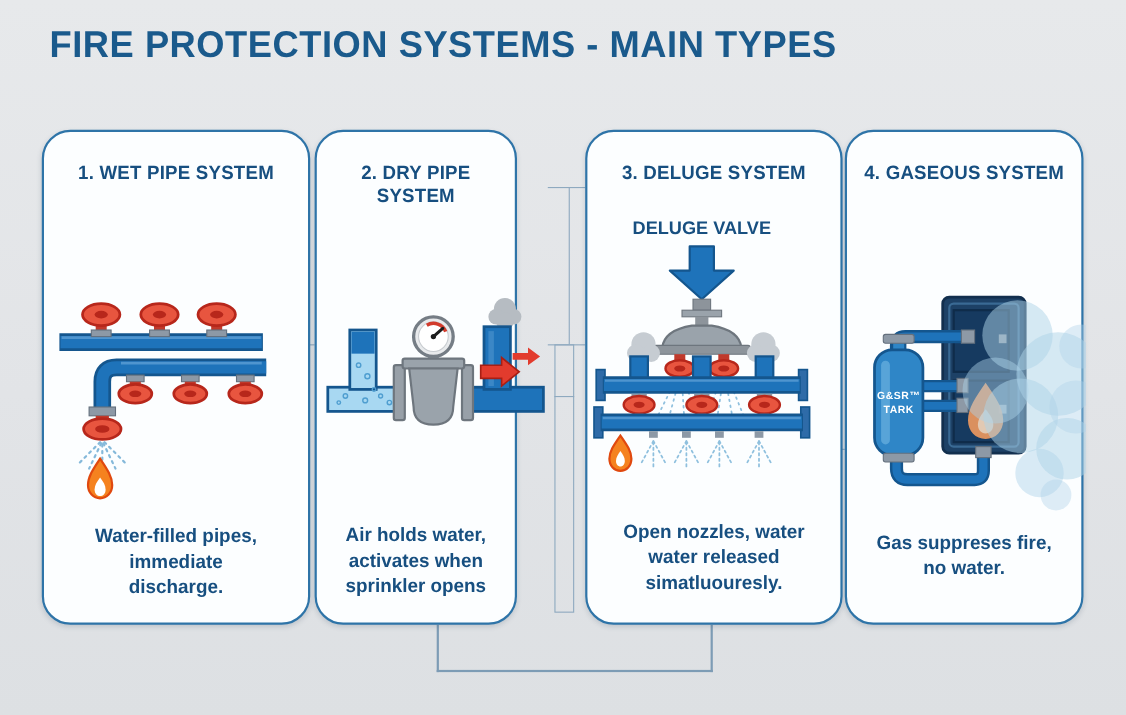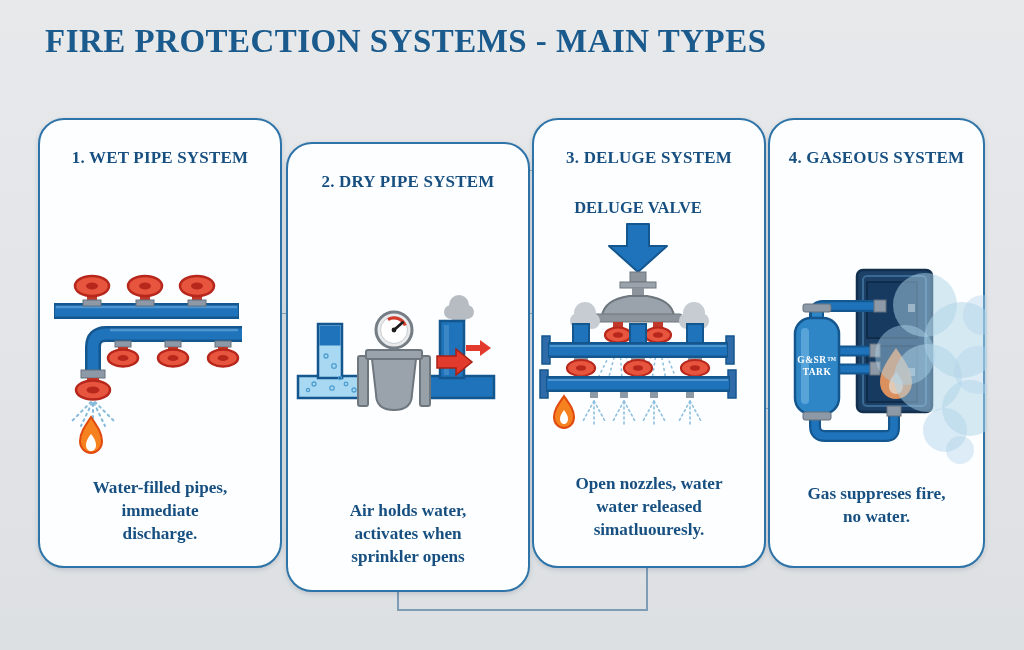--- a/index.html
+++ b/index.html
@@ -1,19 +1,19 @@
 <!DOCTYPE html>
 <html><head>
 <meta charset="utf-8">
 <style>
   html,body{margin:0;padding:0;}
   .stage{
     position:relative;width:1024px;height:650px;overflow:hidden;
     background:linear-gradient(180deg,#e7e9eb 0%,#e2e4e7 55%,#dde0e3 100%);
-    font-family:Liberation Serif, serif;
+    font-family:Liberation Sans, sans-serif;
   }
   .title{
     position:absolute;left:45px;top:22px;margin:0;
     font-size:34px;font-weight:700;letter-spacing:.5px;
     color:#1a5a8c;transform:scaleX(.97);transform-origin:left center;
     white-space:nowrap;
   }
   
   .conn{position:absolute;box-sizing:border-box;border:0 solid #8ea9bf;}
   .conn.rect{border-width:1.5px;}
@@ -134,21 +134,21 @@
         <path d="M51 297 C45 306 40 313 40 321 C40 328 45 333 51 333 C57 333 62 328 62 321 C62 313 57 306 51 297 Z" fill="#f5821f" stroke="#e0490f" stroke-width="2"></path>
         <path d="M51 314 C48 318 46 321 46 325 C46 329 48.5 331 51 331 C53.5 331 56 329 56 325 C56 321 54 318 51 314 Z" fill="#ffffff"></path>
       </g>
     </svg>
 
     <div class="panel-desc" style="top:356px;">Water-filled pipes,
 immediate
 discharge.</div>
   </section>
 
-  <section class="panel" style="left:286px;width:244px;margin-top:24px;">
+  <section class="panel" style="left:286px;width:184px;">
     <div class="panel-heading">2. DRY PIPE SYSTEM</div>
 
     <svg class="illus" width="212" height="450" viewBox="0 0 212 450">
 
       <g fill="#b6bcc2">
         <circle cx="171" cy="161" r="10"></circle>
           <circle cx="163" cy="168" r="7"></circle>
         <circle cx="179" cy="168" r="7"></circle>
           <circle cx="171" cy="172" r="8"></circle>
         <circle cx="168" cy="179" r="4"></circle>

